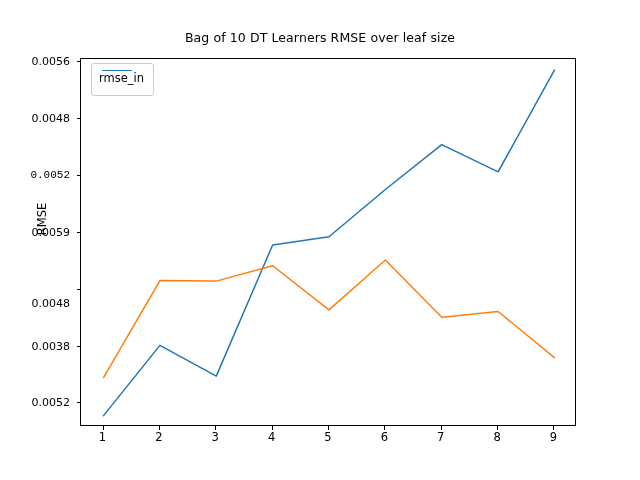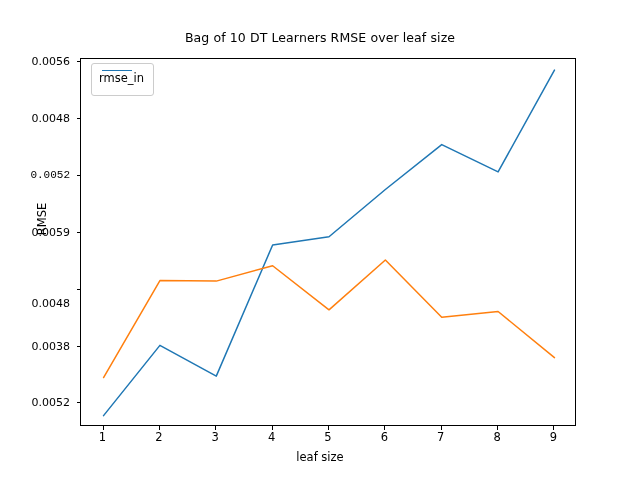--- a/index.html
+++ b/index.html
@@ -135,21 +135,20 @@
 </style>
 </head>
 <body>
 
 <div id="figure">
 
   <div id="chart-title">Bag of 10 DT Learners RMSE over leaf size</div>
 
   <div id="ylabel">RMSE</div>
 
-  <div id="xlabel">leaf size</div>
 
   <div id="ytick-labels">
       <div class="ytick" style="top: 402.396px;">0.0052</div>
       <div class="ytick" style="top: 345.518px;">0.0038</div>
       <div class="ytick" style="top: 303px;">0.0048</div>
       <div class="ytick" style="top: 231.762px;">0.0059</div>
       <div class="ytick" style="top: 174.884px; font-family: Liberation Mono, monospace;">0.0052</div>
       <div class="ytick" style="top: 118.006px;">0.0048</div>
       <div class="ytick" style="top: 61.1283px;">0.0056</div>
     </div>

